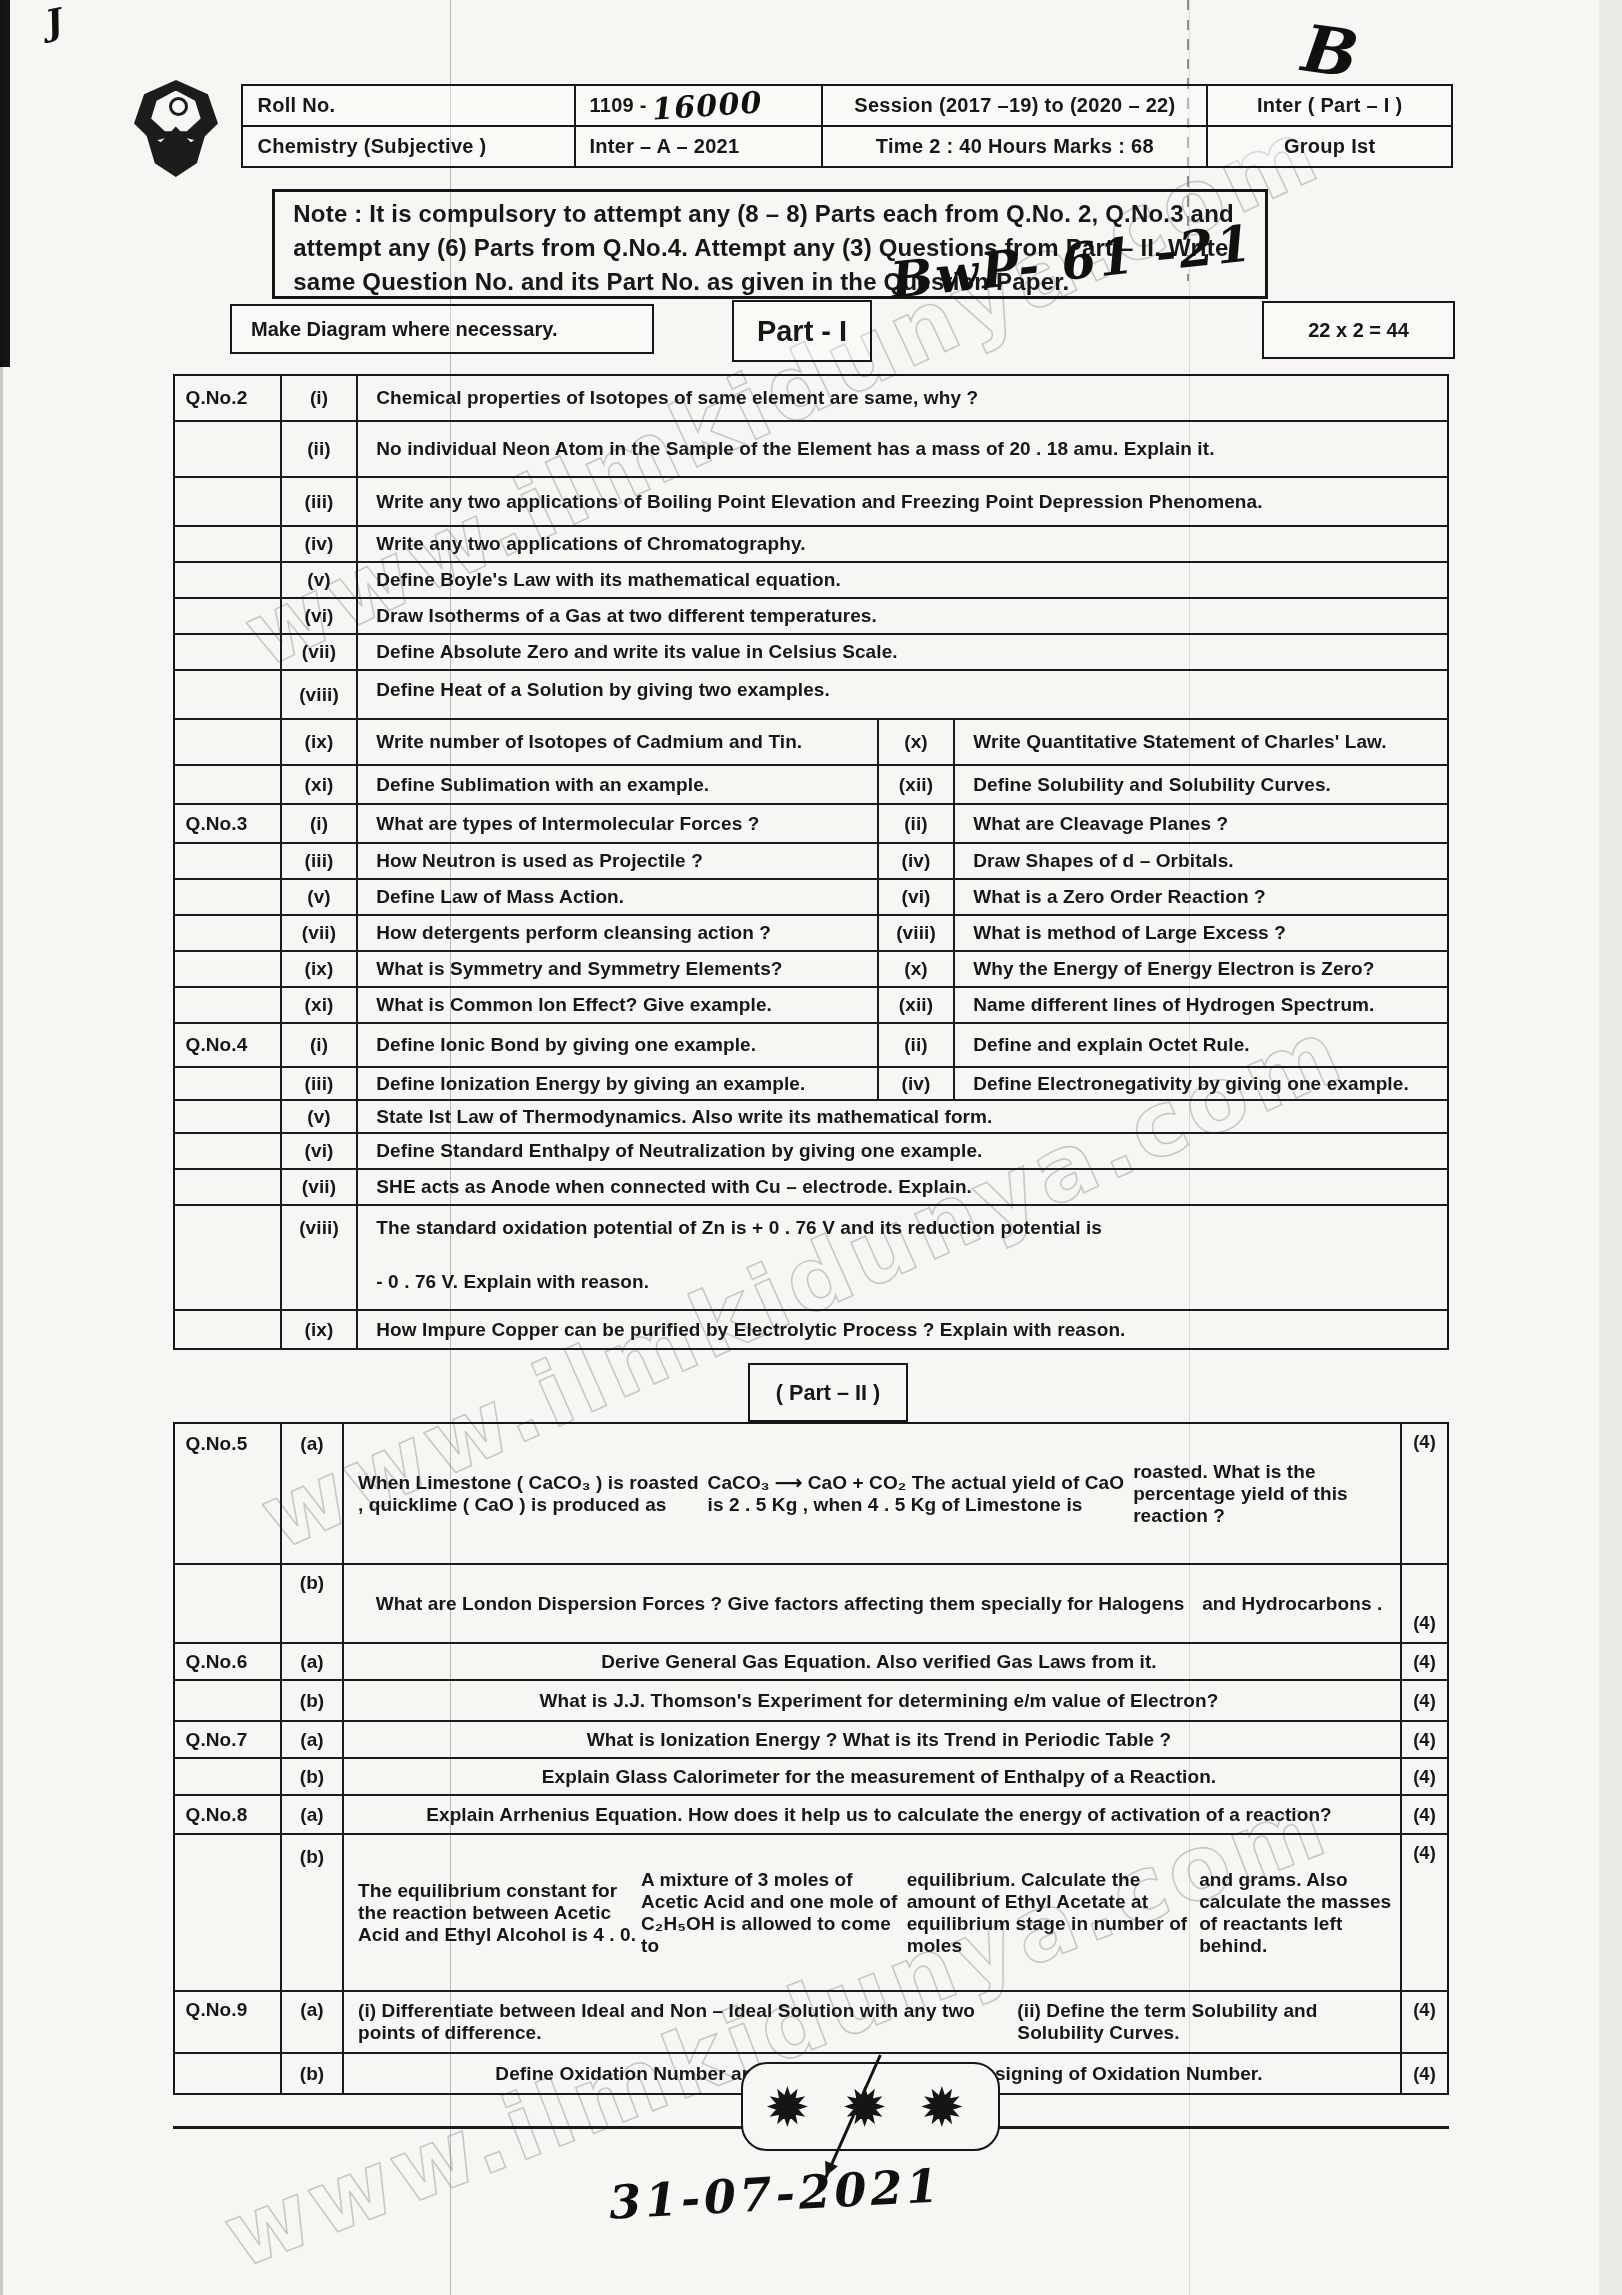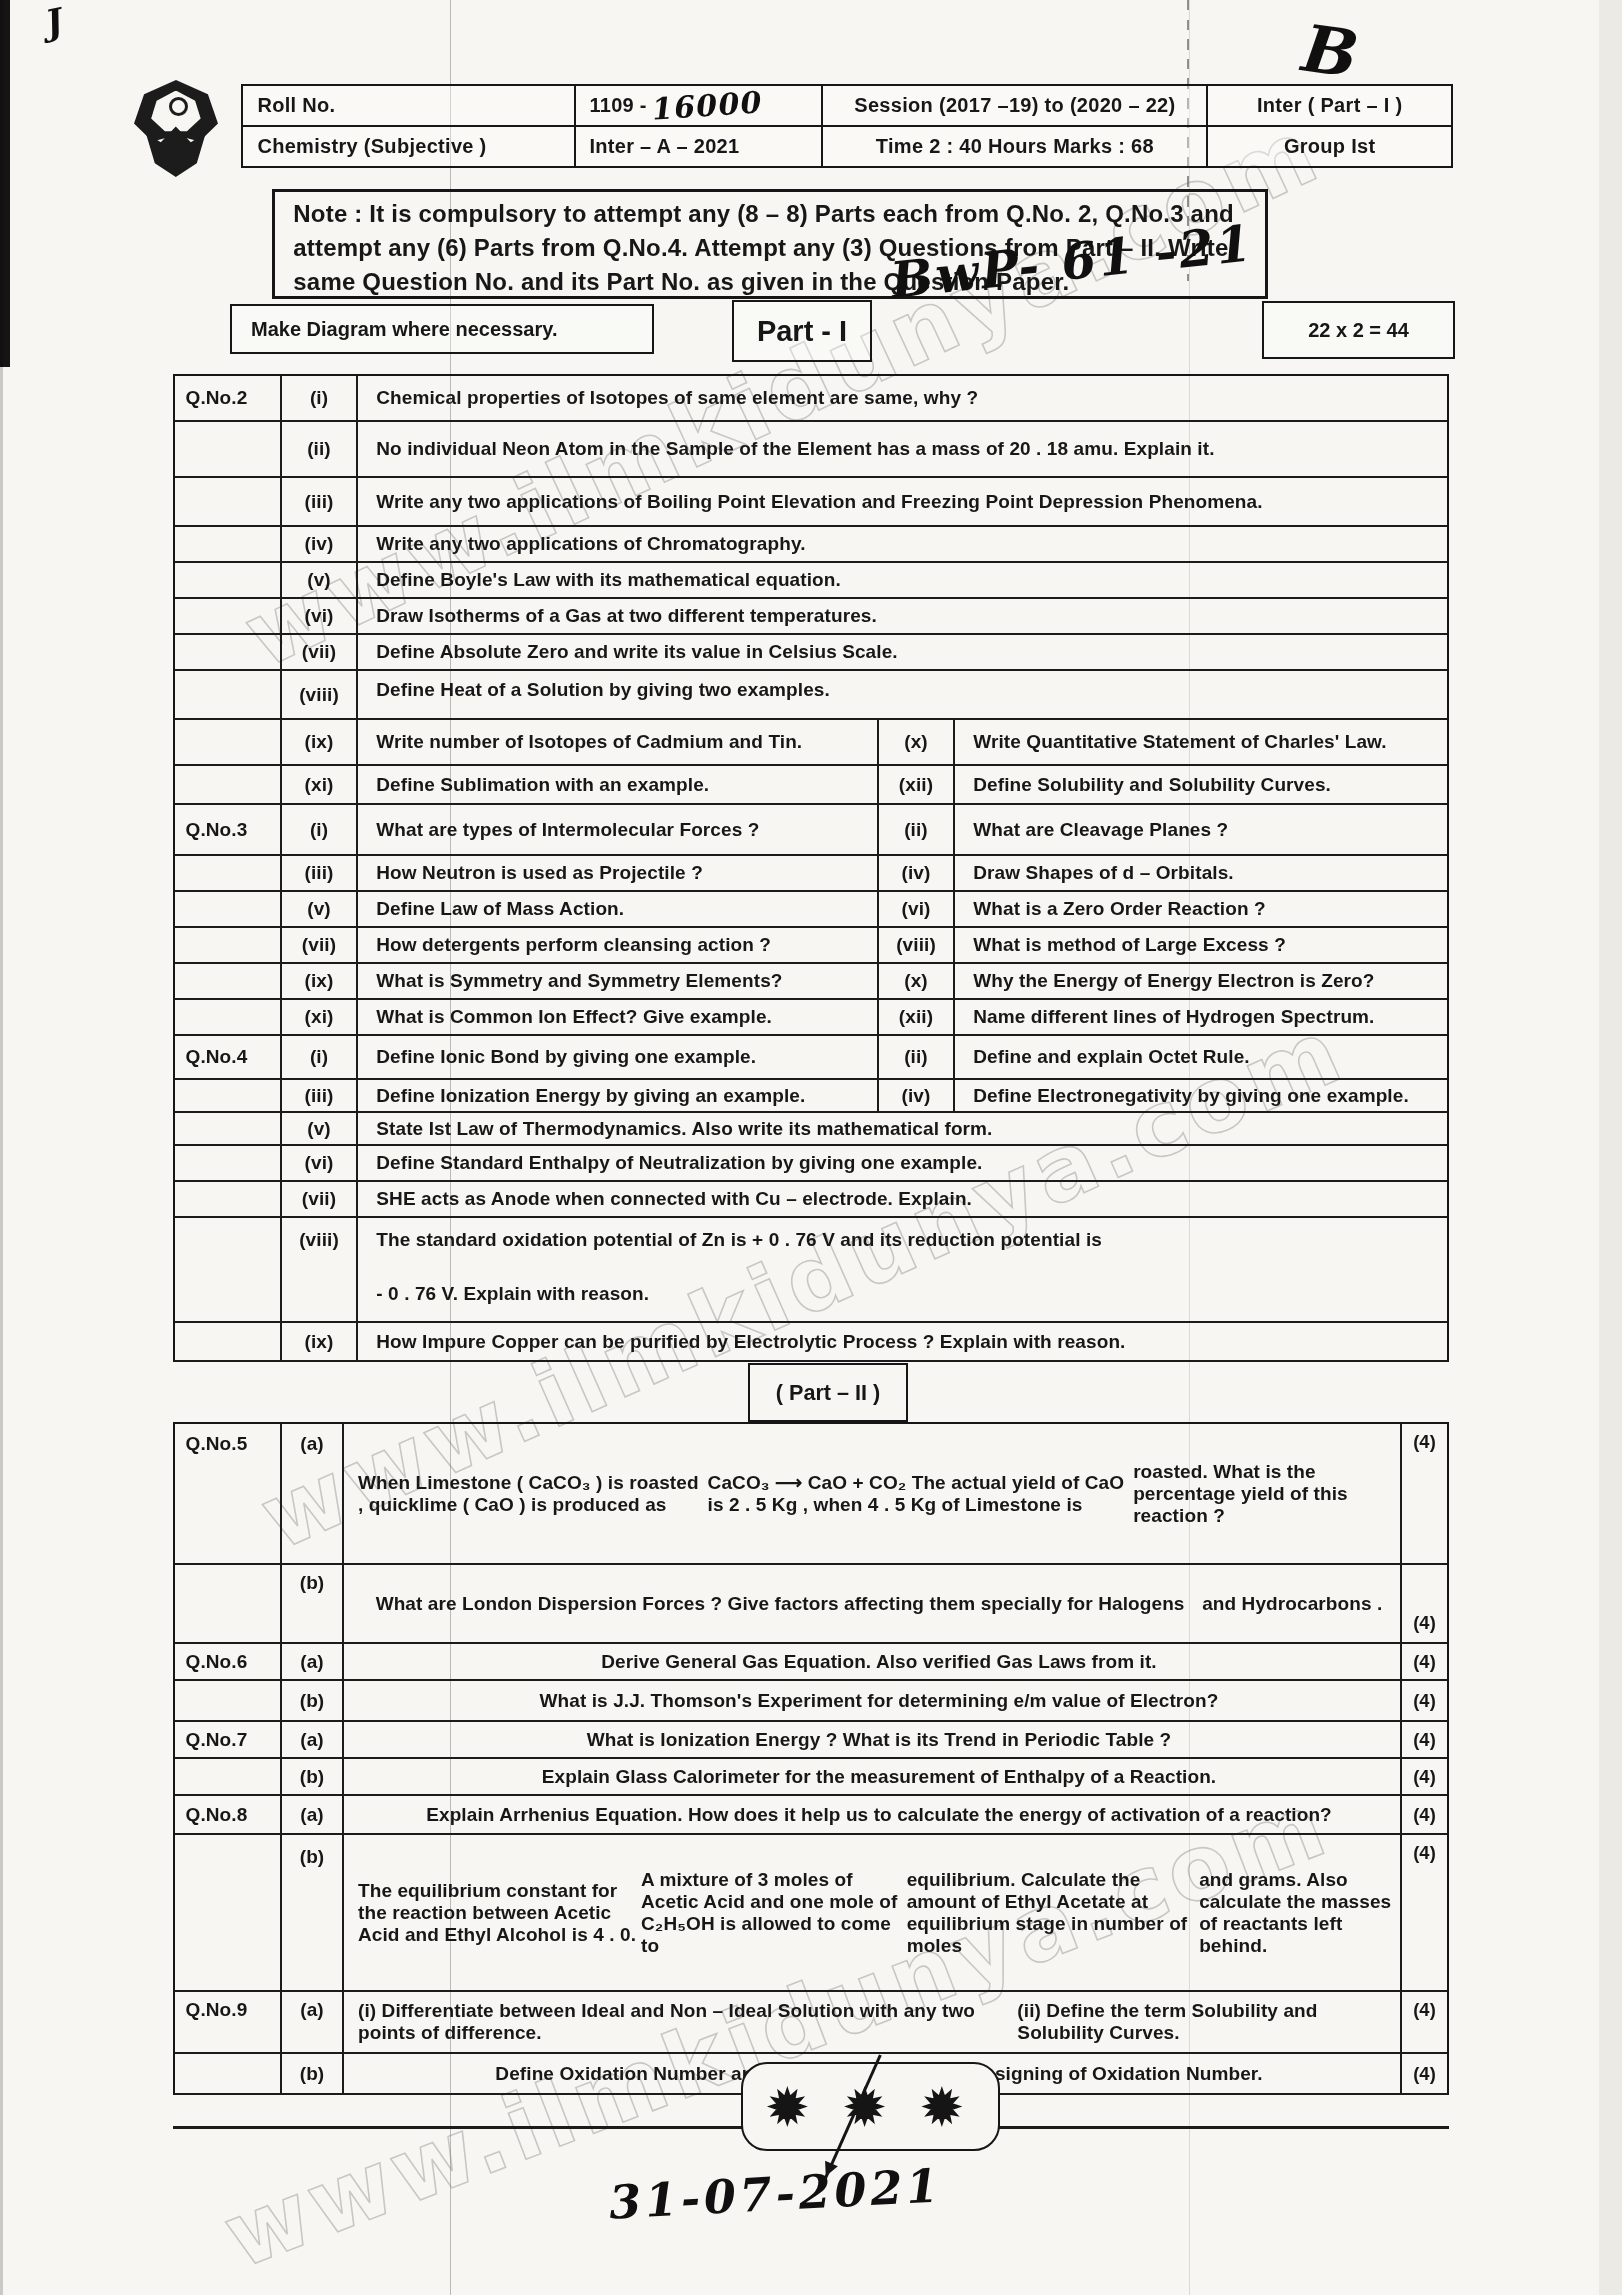--- a/index.html
+++ b/index.html
@@ -180,21 +180,21 @@
       <div class="cp2">(x)</div>
       <div class="ct">Write Quantitative Statement of Charles' Law.</div>
     </div>
     <div class="t1row" style="height:39px">
       <div class="cq"></div>
       <div class="cp">(xi)</div>
       <div class="ct ct1">Define Sublimation with an example.</div>
       <div class="cp2">(xii)</div>
       <div class="ct">Define Solubility and Solubility Curves.</div>
     </div>
-    <div class="t1row" style="height:51px">
+    <div class="t1row" style="height:39px">
       <div class="cq">Q.No.3</div>
       <div class="cp">(i)</div>
       <div class="ct ct1">What are types of Intermolecular Forces ?</div>
       <div class="cp2">(ii)</div>
       <div class="ct">What are Cleavage Planes ?</div>
     </div>
     <div class="t1row" style="height:36px">
       <div class="cq"></div>
       <div class="cp">(iii)</div>
       <div class="ct ct1">How Neutron is used as Projectile ?</div>

